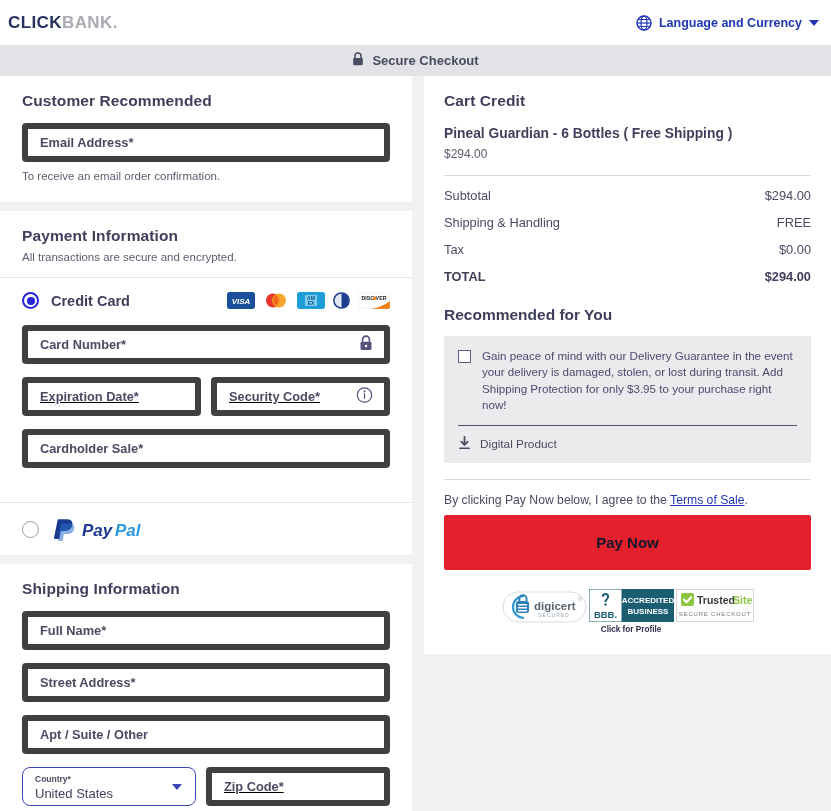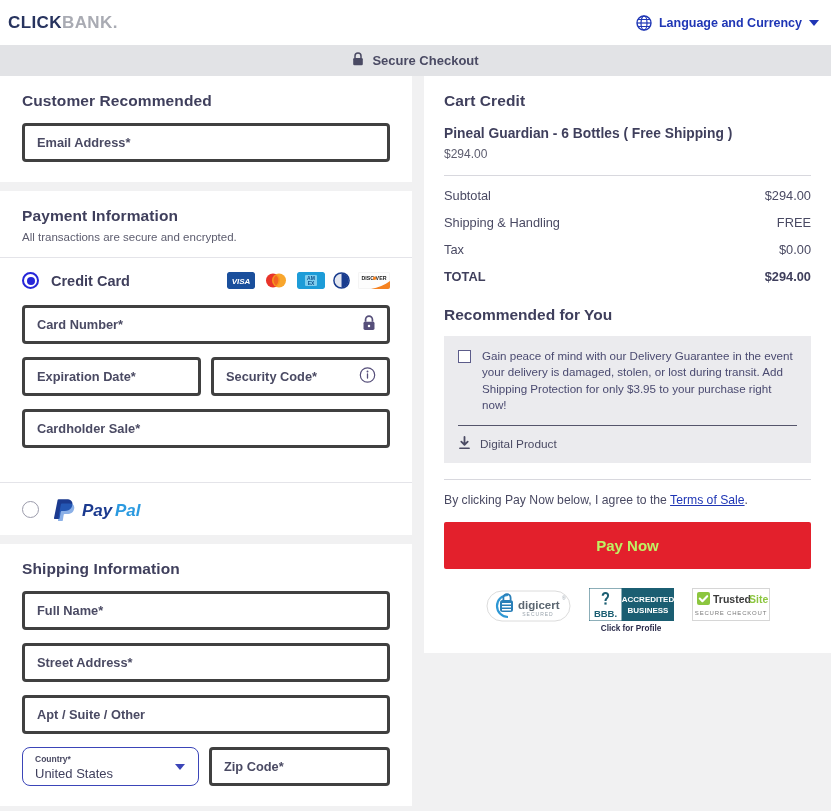--- a/index.html
+++ b/index.html
@@ -49,30 +49,30 @@
   h2.section-title {
     font-size: 15.5px; color: #3f3f5c; font-weight: bold;
     letter-spacing: .1px;
   }
   .subtle { font-size: 11.5px; color: #5c5c6e; margin-top: 6px; }
   .helper { font-size: 11.5px; color: #5c5c6e; margin-top: 8px; }
 
   
   .field {
     position: relative;
-    height: 39px; border: 3px solid #404040; border-radius: 4px;
+    height: 39px; border: 6px solid #404040; border-radius: 4px;
     background: #fff; display: flex; align-items: center;
     padding: 0 12px; margin-top: 13px;
   }
   .field .ph {
     font-size: 12.8px; color: #4a4a63; font-weight: bold;
   }
   .field .right-icon { position: absolute; right: 11px; top: 50%; transform: translateY(-50%); }
   .row2 { display: flex; gap: 10px; }
-  .row2 > .field { flex: 1; }
+  .row2 > .field { flex: 1; text-decoration: underline; }
 
   
   .select-field {
     position: relative; height: 39px; border: 1px solid #3b45b8;
     border-radius: 8px; background: #fff; margin-top: 13px;
     padding: 4px 12px 0 12px; display: flex; flex-direction: column;
     justify-content: center;
   }
   .select-field .flabel { font-size: 8.5px; color: #4a4a63; font-weight: bold; line-height: 1.1; }
   .select-field .fvalue { font-size: 13px; color: #3f3f5c; line-height: 1.35; margin-top: 1px; }
@@ -132,29 +132,29 @@
   .digital {
     display: flex; align-items: center; gap: 9px; margin-top: 10px;
     font-size: 11.8px; color: #4a4a63;
   }
 
   .terms-hr { border-top: 1px solid #d8d8de; margin-top: 16px; }
   .terms { font-size: 12.2px; color: #4a4a63; margin-top: 13px; }
   .terms a { color: #1f36b5; }
 
   .paynow {
-    margin-top: 15px; height: 47px; width: 100%;
-    background: #e3202c; color: #bef264; border: none;
+    margin-top: 8px; height: 55px; width: 100%;
+    background: #e3202c; color: #0f172a; border: none;
     font-size: 15px; font-weight: bold; border-radius: 2px;
     font-family: "Liberation Sans", sans-serif; cursor: pointer;
   }
 
   .badges {
     display: flex; align-items: flex-start; justify-content: center;
-    gap: 18px; margin-top: 19px;
+    gap: 2px; margin-top: 19px;
   }
   .bbb-wrap { display: flex; flex-direction: column; align-items: center; gap: 3px; }
   .bbb-click { font-size: 8.2px; color: #2b2b4a; font-weight: bold; }
 </style>
 </head>
 <body>
 
 <div class="page">
 
   <div class="topbar">
@@ -188,20 +188,21 @@
 
   <div class="content">
 
     <div class="col-left">
 
       <div class="card">
         <h2 class="section-title">Customer Recommended</h2>
         <div class="field">
           <span class="ph">Email Address*</span>
         </div>
+        <div class="helper">To receive an email order confirmation.</div>
       </div>
 
       <div class="card" style="padding-bottom:0;">
         <h2 class="section-title">Payment Information</h2>
         <div class="subtle">All transactions are secure and encrypted.</div>
 
         <div class="pay-divider"></div>
 
         <div class="pay-row">
           <div class="pay-left">

